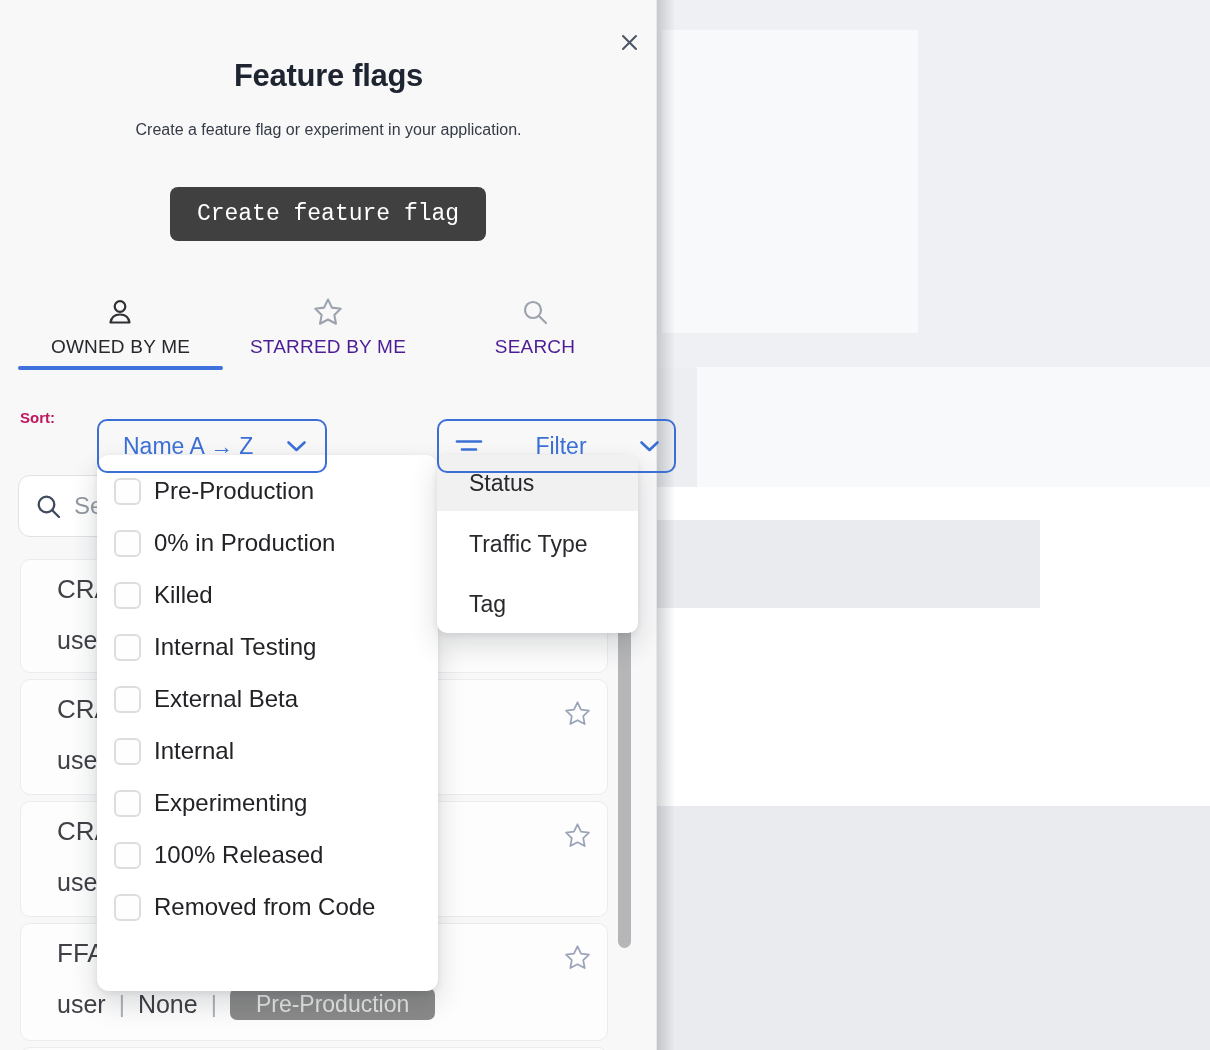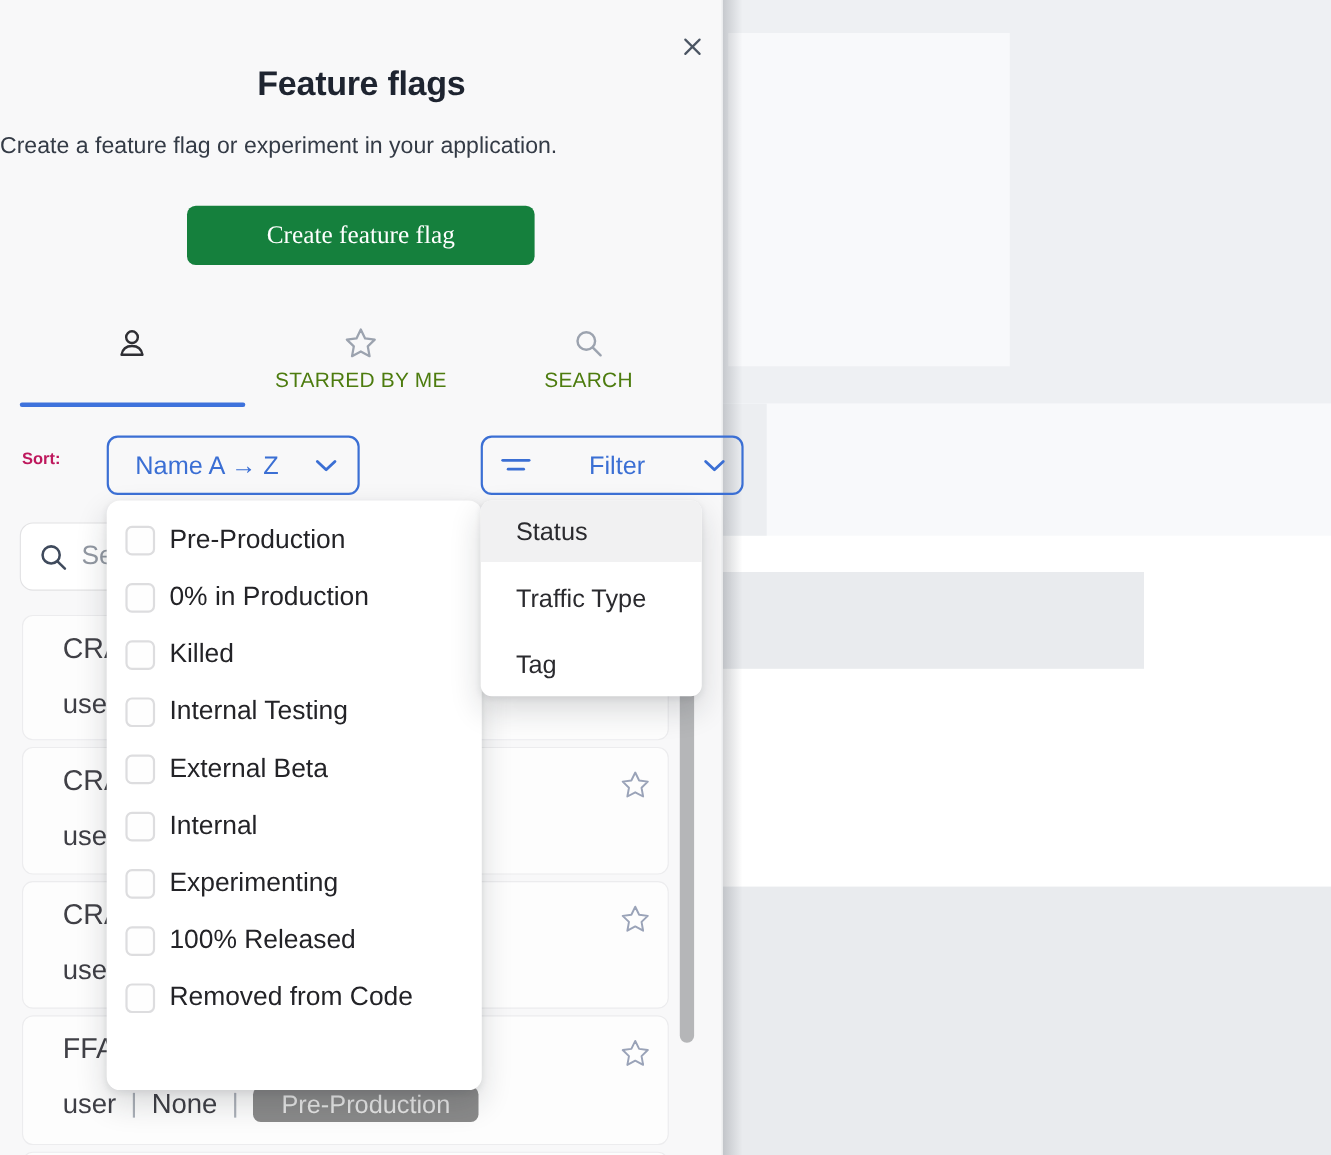--- a/index.html
+++ b/index.html
@@ -20,31 +20,31 @@
 
   
   #panel { left:0; top:0; width:657px; height:1050px; background:#F8F8F9;
     border-right:1px solid #E7E8EA; }
 
   #close-btn { left:612px; top:25px; width:34px; height:34px; cursor:pointer;
     display:flex; align-items:center; justify-content:center; }
 
   #title { left:0; top:58px; width:657px; text-align:center;
     font-size:31px; font-weight:700; color:#1E2430; letter-spacing:-0.3px; }
-  #subtitle { left:0; top:121px; width:657px; text-align:left;
-    font-size:21px; color:#343B46; }
+  #subtitle { left:0; top:121px; width:657px; text-align:center;
+    font-size:16px; color:#343B46; }
 
   #create-btn { left:170px; top:187px; width:316px; height:54px;
-    background:#15803d; border:none; border-radius:8px; color:#fff;
-    font-size:23px; font-family:Liberation Serif, serif; cursor:pointer; }
+    background:#404040; border:none; border-radius:8px; color:#fff;
+    font-size:23px; font-family:Liberation Mono, monospace; cursor:pointer; }
 
   
   .tab-icon  { top:297px; width:30px; height:30px; }
   .tab-label { top:336px; height:26px; font-size:19px; letter-spacing:0.2px;
-    text-align:center; color:#4d7c0f; }
+    text-align:center; color:#4c1d95; }
   .tab-label.active { color:#26282B; }
   #tab-underline { left:18px; top:366px; width:205px; height:4px;
     background:#3E72DC; border-radius:2px; }
 
   
   #sort-label { left:20px; top:409px; font-size:15px; font-weight:700; color:#be185d; }
   .outline-btn { top:396px; height:54px; border:2px solid #3B6FD4; border-radius:10px;
     background:transparent; display:flex; align-items:center; cursor:pointer;
     color:#3B6FD4; font-size:23px; font-family:inherit; }
   #sort-btn   { left:97px;  width:230px; padding:0 18px 0 24px; justify-content:space-between; }
@@ -84,21 +84,21 @@
     white-space:nowrap; }
 
   
   #filter-menu { left:437px; top:455px; width:201px; height:178px; background:#fff;
     border-radius:10px; box-shadow:0 12px 28px rgba(25,30,40,0.16),0 2px 6px rgba(25,30,40,0.08);
     z-index:11; }
   .fm-item { position:absolute; left:0; width:201px; height:56px; display:flex;
     align-items:center; padding-left:32px; font-size:23px; color:#2A2A2E; cursor:pointer; }
   .fm-item.hl { background:#F1F1F2; border-radius:10px 10px 0 0;text-align:right; }
 
-  .z-btns { z-index:12; }
+  .z-btns { z-index:12;margin-top:23px; }
   svg { display:block; }
 </style>
 </head>
 <body>
 
 <div id="bg-page" class="abs">
   <div class="abs bg-a"></div>
   <div class="abs bg-a1"></div>
   <div class="abs bg-b"></div>
   <div class="abs bg-b-strip"></div>
@@ -121,20 +121,21 @@
   <div id="subtitle" class="abs">Create a feature flag or experiment in your application.</div>
 
   <button id="create-btn" class="abs">Create feature flag</button>
 
   <div class="abs tab-icon" style="left:105px;">
     <svg width="30" height="30" viewBox="0 0 30 30">
       <circle cx="15" cy="9.5" r="5.3" fill="none" stroke="#2F2F34" stroke-width="2.2"></circle>
       <path d="M5.5 25.5 C6.5 19.5 10.5 17.5 15 17.5 C19.5 17.5 23.5 19.5 24.5 25.5 Z" fill="none" stroke="#2F2F34" stroke-width="2.2" stroke-linejoin="round"></path>
     </svg>
   </div>
+  <div class="abs tab-label active" style="left:18px; width:205px;">OWNED BY ME</div>
 
   <div class="abs tab-icon" style="left:313px;">
     <svg width="30" height="30" viewBox="0 0 26 26">
       <path d="M13 2.2 L16.4 9.2 L24 10.2 L18.5 15.5 L19.9 23.2 L13 19.5 L6.1 23.2 L7.5 15.5 L2 10.2 L9.6 9.2 Z" fill="none" stroke="#9CA3AF" stroke-width="1.8" stroke-linejoin="round"></path>
     </svg>
   </div>
   <div class="abs tab-label" style="left:228px; width:200px;">STARRED BY ME</div>
 
   <div class="abs tab-icon" style="left:520px;">
     <svg width="30" height="30" viewBox="0 0 30 30">

